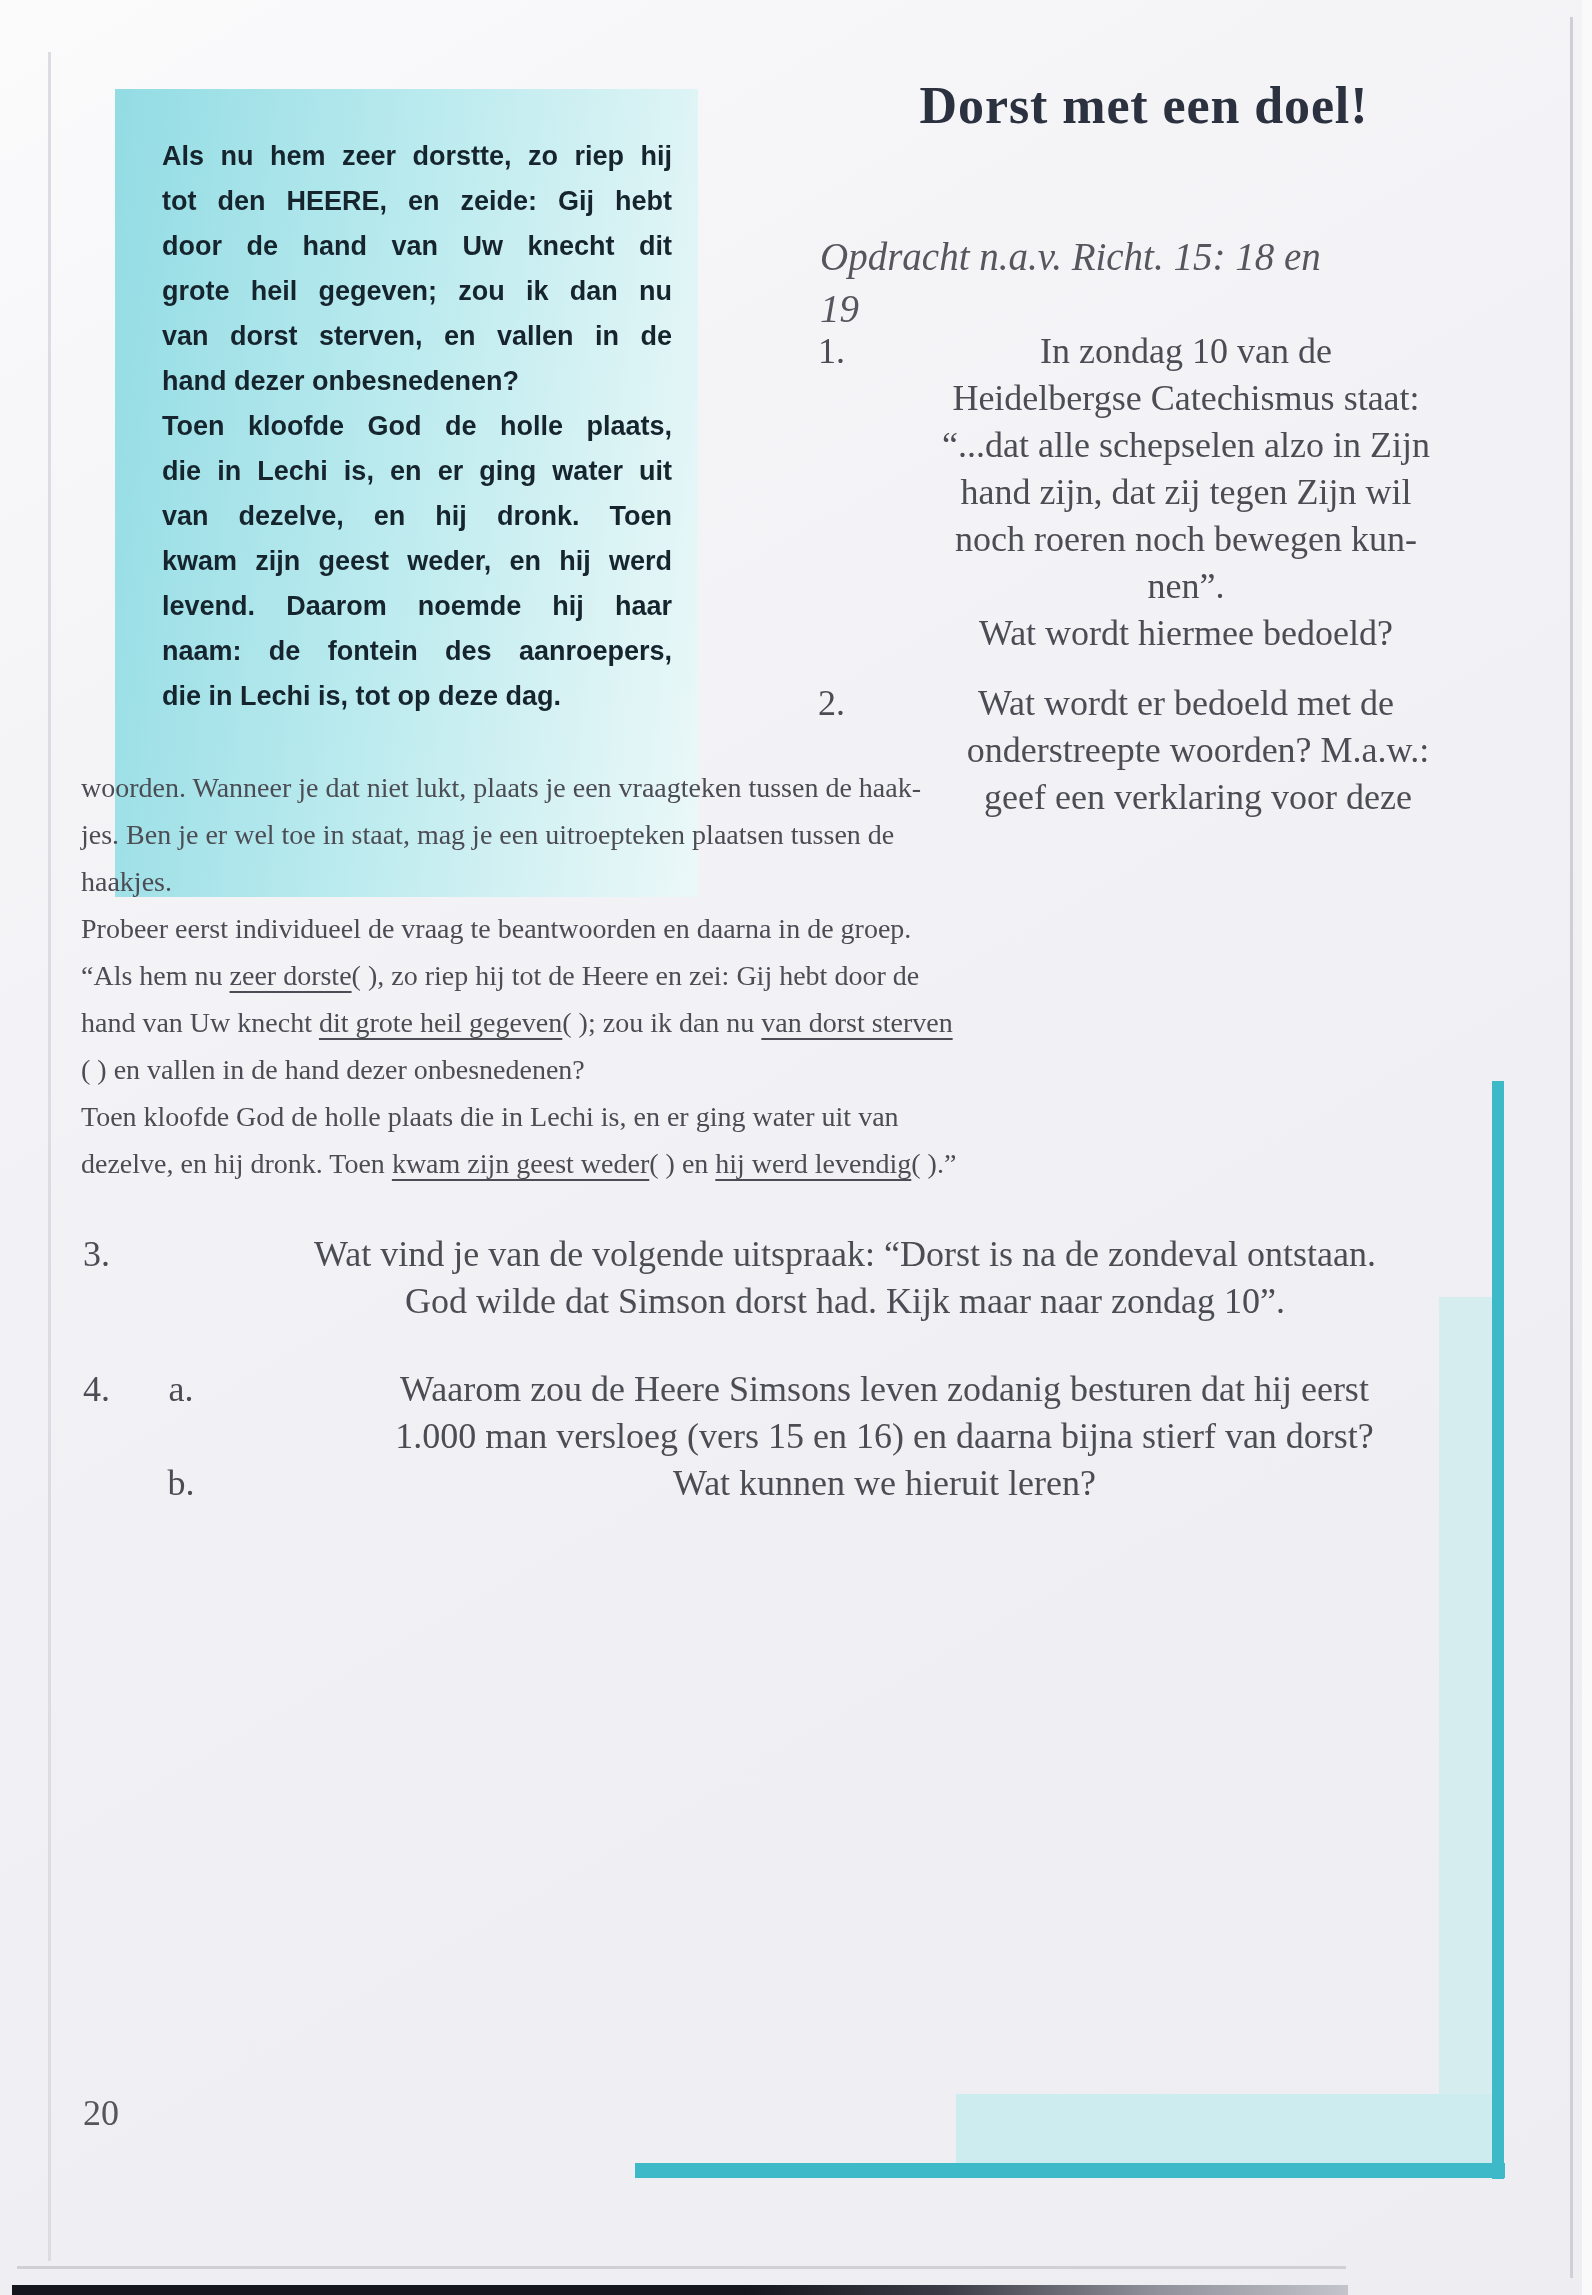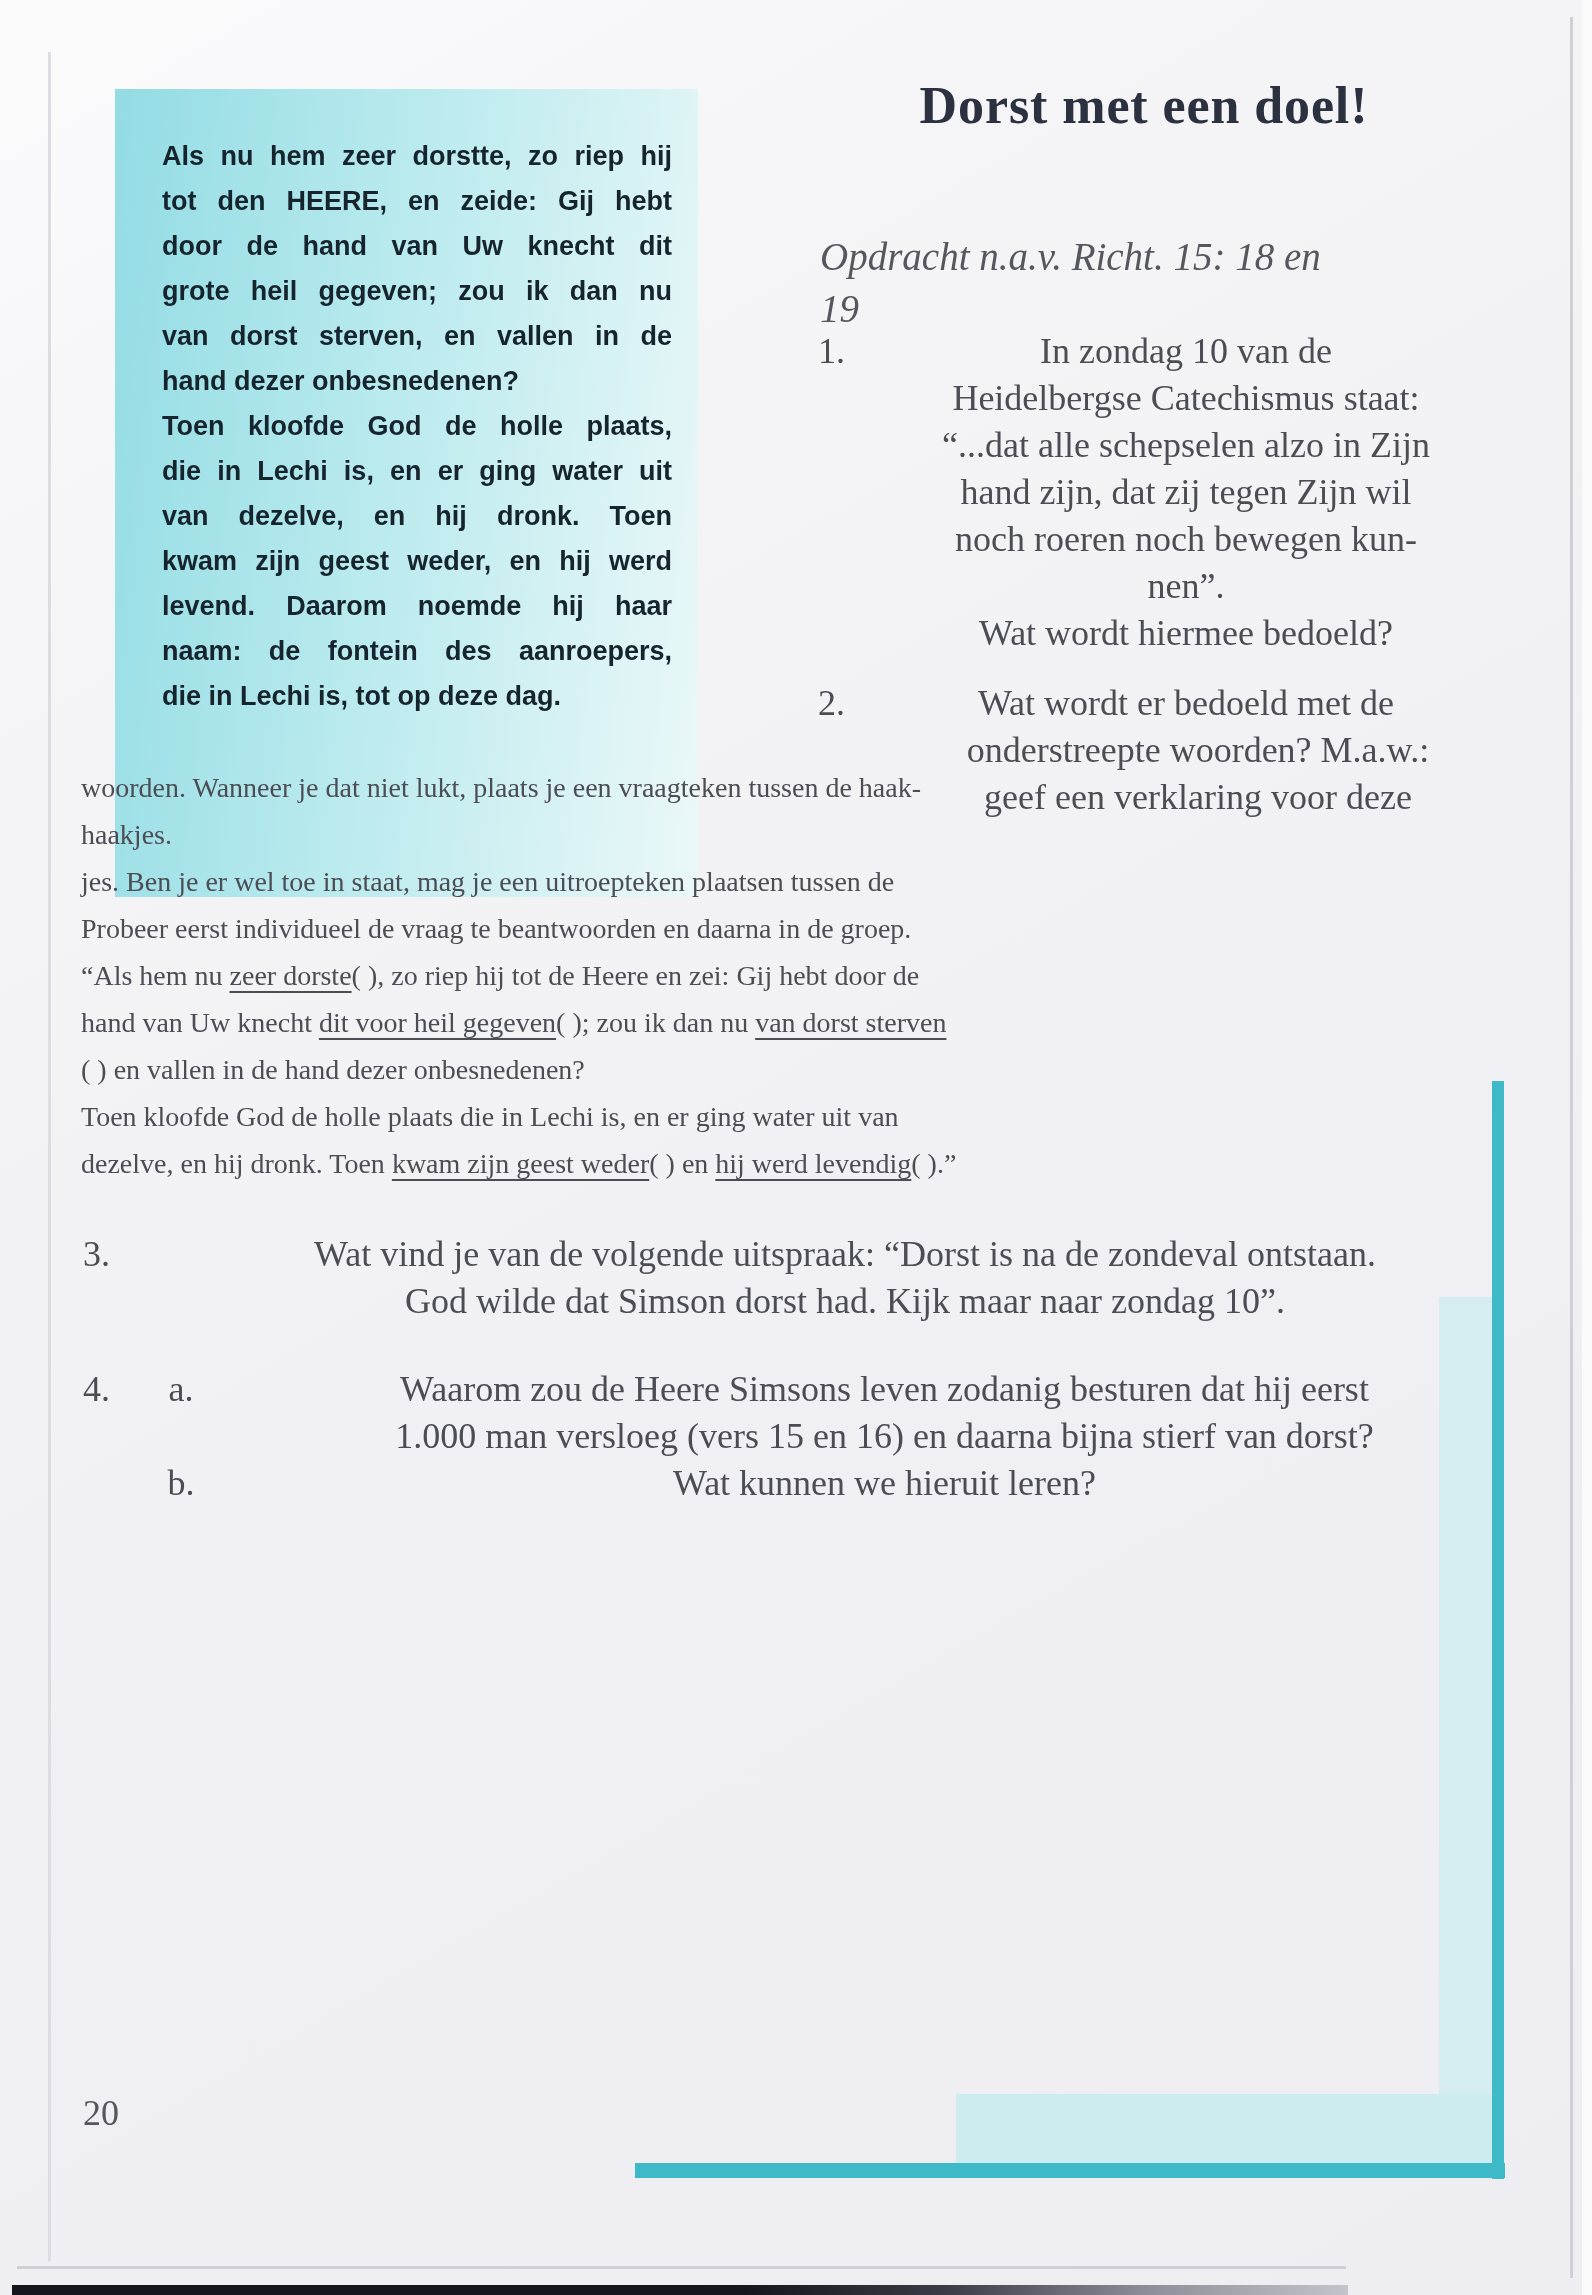--- a/index.html
+++ b/index.html
@@ -104,25 +104,25 @@
     <div class="q-num">2.</div>
     <div class="q-lines" id="q2-lines">
         <div class="q-line">Wat wordt er bedoeld met de</div>
         <div class="q-line ind">onderstreepte woorden? M.a.w.:</div>
         <div class="q-line ind">geef een verklaring voor deze</div>
       </div>
   </div>
 
   <div class="body-block" id="body-lines">
       <div class="body-line"><span>woorden. Wanneer je dat niet lukt, plaats je een vraagteken tussen de haak-</span></div>
+      <div class="body-line"><span>jes. Ben je er wel toe in staat, mag je een uitroepteken plaatsen tussen de</span></div>
       <div class="body-line"><span>haakjes.</span></div>
-      <div class="body-line"><span>jes. Ben je er wel toe in staat, mag je een uitroepteken plaatsen tussen de</span></div>
       <div class="body-line"><span>Probeer eerst individueel de vraag te beantwoorden en daarna in de groep.</span></div>
       <div class="body-line"><span>“Als hem nu </span><span class="u">zeer dorste</span><span>( ), zo riep hij tot de Heere en zei: Gij hebt door de</span></div>
-      <div class="body-line"><span>hand van Uw knecht </span><span class="u">dit voor heil gegeven</span><span>( ); zou ik dan nu </span><span class="u">van dorst sterven</span></div>
+      <div class="body-line"><span>hand van Uw knecht </span><span class="u">dit grote heil gegeven</span><span>( ); zou ik dan nu </span><span class="u">van dorst sterven</span></div>
       <div class="body-line"><span>( ) en vallen in de hand dezer onbesnedenen?</span></div>
       <div class="body-line"><span>Toen kloofde God de holle plaats die in Lechi is, en er ging water uit van</span></div>
       <div class="body-line"><span>dezelve, en hij dronk. Toen </span><span class="u">kwam zijn geest weder</span><span>( ) en </span><span class="u">hij werd levendig</span><span>( ).”</span></div>
     </div>
 
   <div class="q-item q3" style="left:83px;top:1231px;width:1467px;">
     <div class="q-num">3.</div>
     <div class="q-lines" id="q3-lines">
         <div class="q-line">Wat vind je van de volgende uitspraak: “Dorst is na de zondeval ontstaan.</div>
         <div class="q-line">God wilde dat Simson dorst had. Kijk maar naar zondag 10”.</div>

